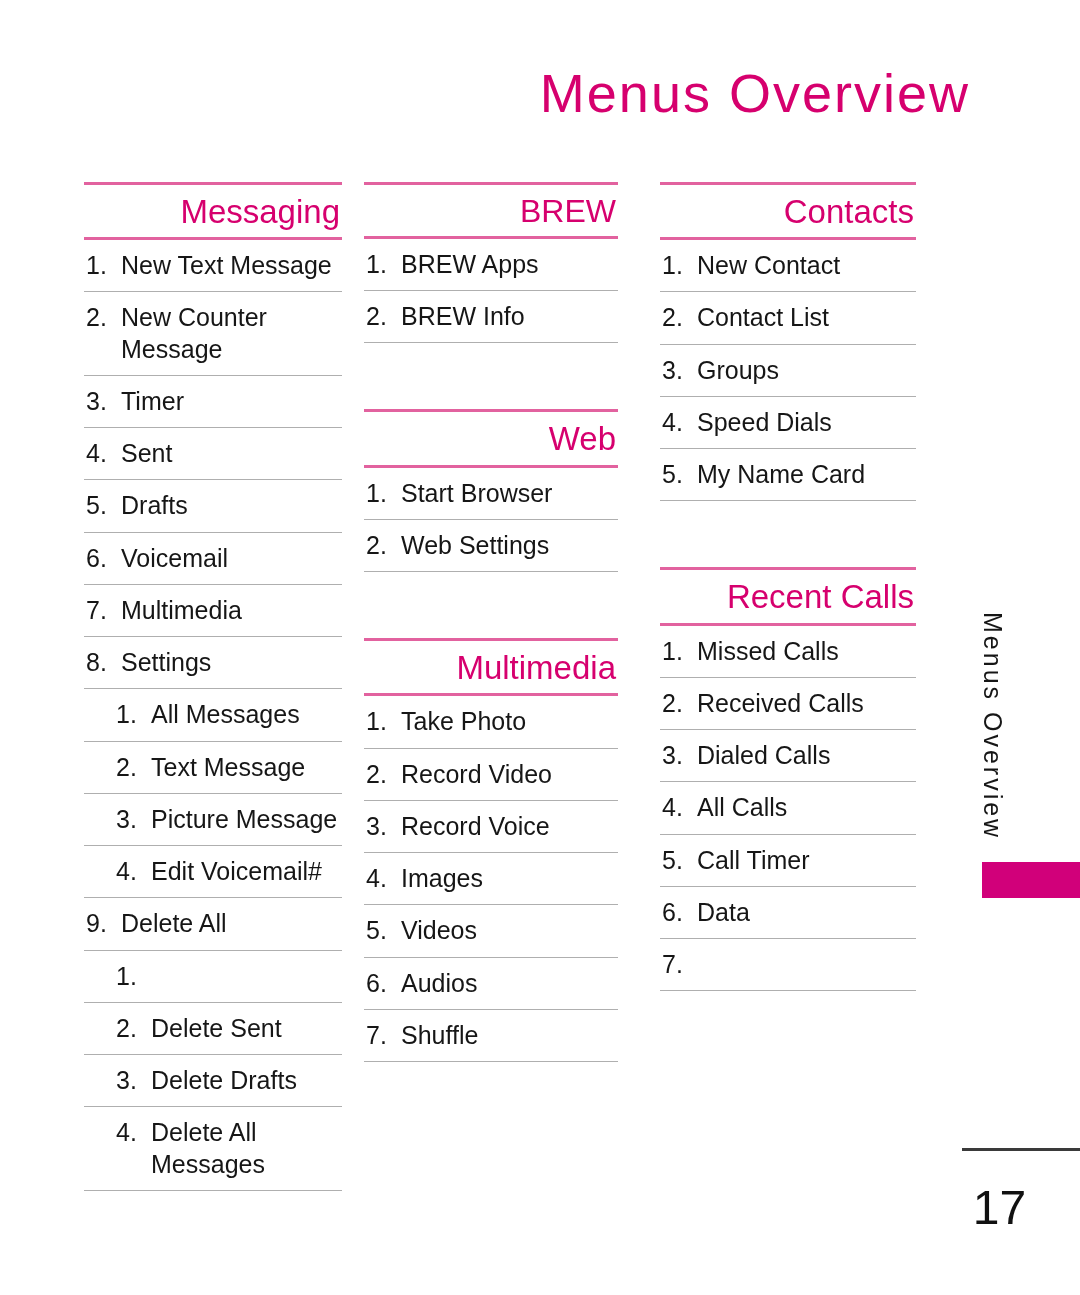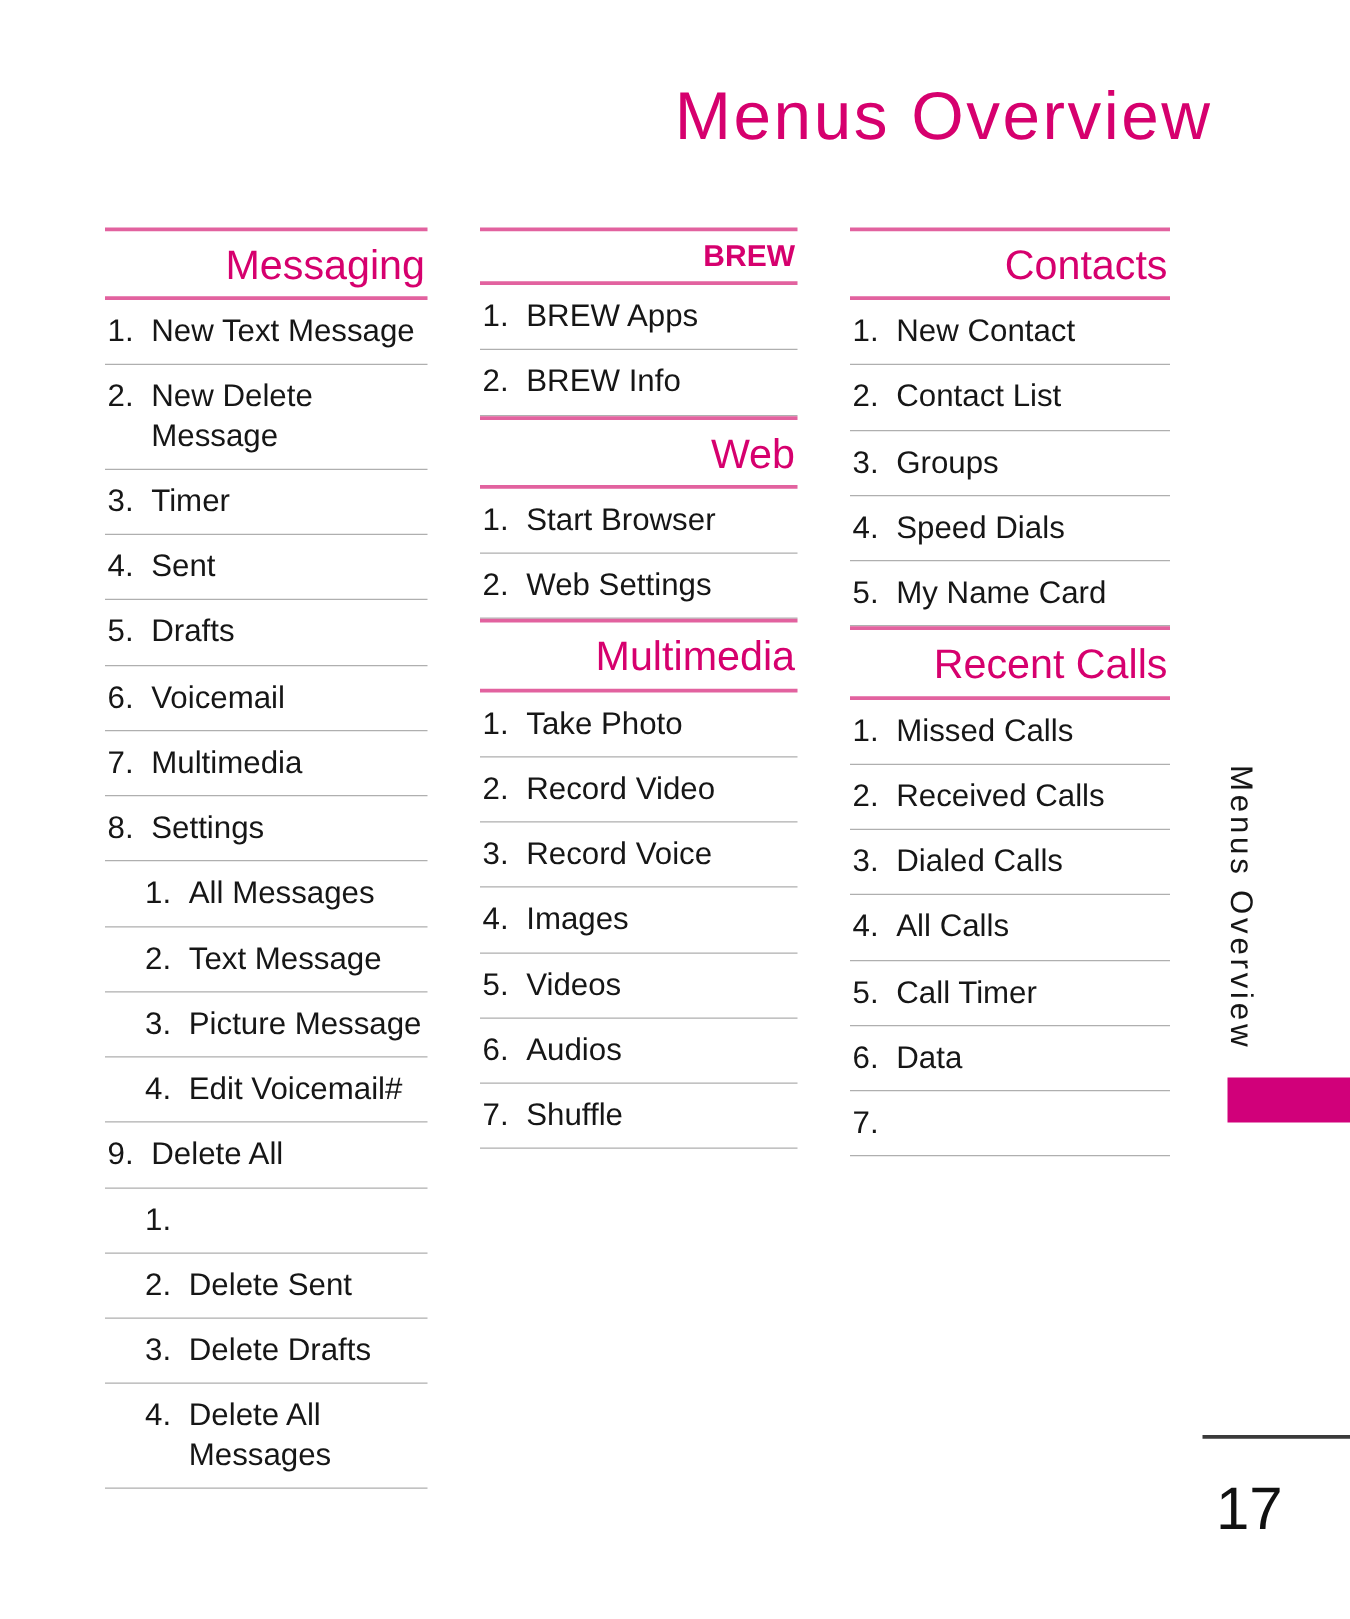--- a/index.html
+++ b/index.html
@@ -35,43 +35,43 @@
     left: 84px;
     width: 860px;
     display: flex;
     justify-content: flex-start;
     align-items: flex-start;
   }
   .col {
     display: flex;
     flex-direction: column;
   }
-  .col-1 { width: 258px; margin-right: 42px; }
+  .col-1 { width: 258px; margin-right: 22px; }
   .col-2 { width: 254px; margin-right: 42px; }
   .col-3 { width: 256px; }
 
   
   .section { width: 100%; }
-  .section + .section { }
+  .section + .section { margin-top: 66px; }
 
   .rule-top {
     height: 3px;
     background: #E2629F;
     width: 100%;
   }
   .sec-head {
     text-align: right;
     font-size: 33px;
     line-height: 1.34;
     color: #D6006E;
     padding: 5px 2px 3px 0;
     font-weight: 400;
     white-space: nowrap;
   }
-  .sec-head.bold { font-weight: 700; font-size: 24px; }
+  .sec-head.bold { font-weight: 400; font-size: 32px; }
   .rule-head {
     height: 3px;
     background: #E2629F;
     width: 100%;
   }
 
   .item {
     font-size: 25px;
     line-height: 1.25;
     color: #161616;
@@ -138,21 +138,21 @@
       <div class="section">
         <div class="rule-top"></div>
         <div class="sec-head">Messaging</div>
         <div class="rule-head"></div>
         <div class="item">
           <span class="num">1.</span>
           <span class="txt">New Text Message</span>
         </div>
         <div class="item">
           <span class="num">2.</span>
-          <span class="txt">New Delete Message</span>
+          <span class="txt">New Counter Message</span>
         </div>
         <div class="item">
           <span class="num">3.</span>
           <span class="txt">Timer</span>
         </div>
         <div class="item">
           <span class="num">4.</span>
           <span class="txt">Sent</span>
         </div>
         <div class="item">

